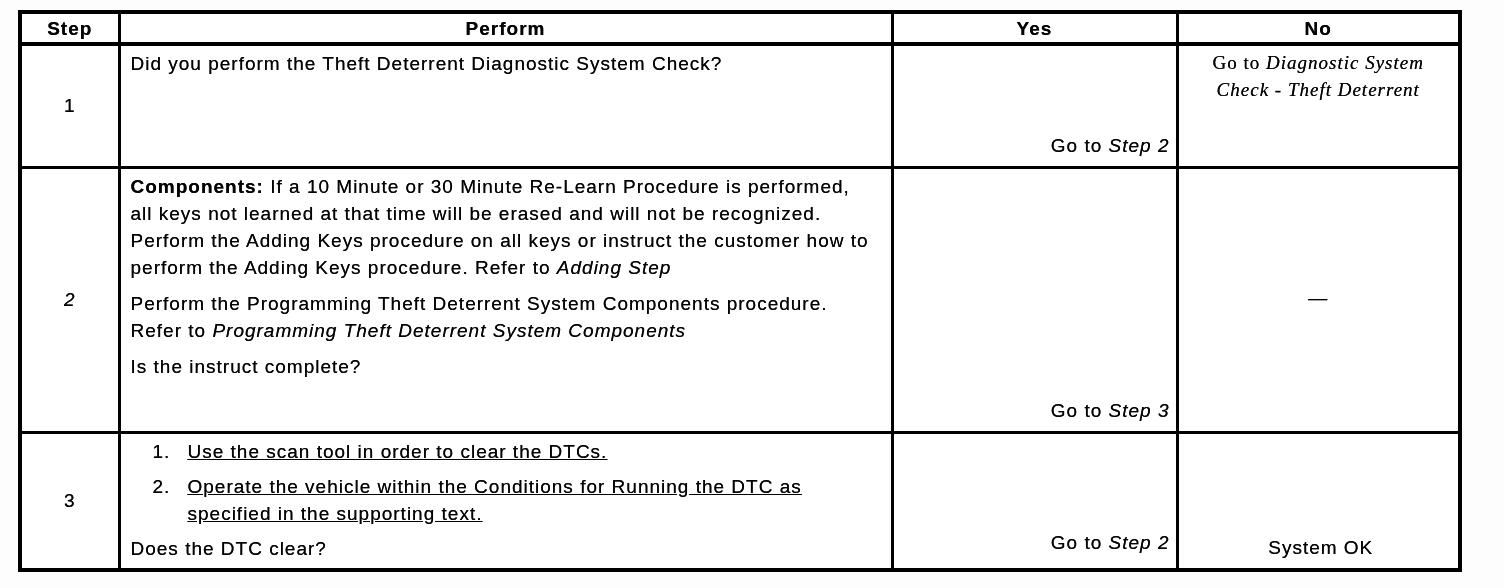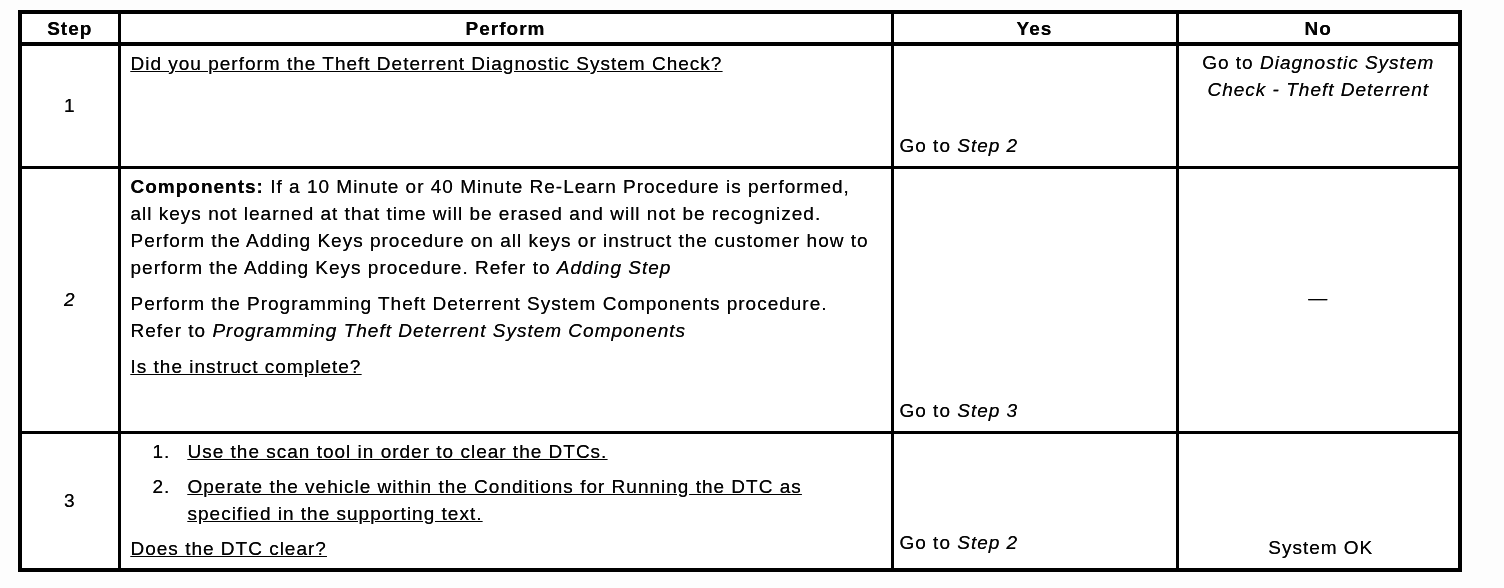--- a/index.html
+++ b/index.html
@@ -58,45 +58,45 @@
     text-align: center;
     vertical-align: middle;
   }
   td.cell-step.italic-num { font-style: italic; }
 
   td.cell-action {
     vertical-align: top;
     padding: 4px 14px 4px 10px;
   }
   td.cell-action p { margin: 0 0 9px 0; }
-  td.cell-action p:last-child { margin-bottom: 0; text-decoration: underline; }
+  td.cell-action p:last-child { margin-bottom: 0; }
 
   .bold-label { font-weight: bold; }
   .ref { font-style: italic; }
 
   .num-list-item {
     display: flex;
     padding-left: 22px;
     margin: 0 0 8px 0;
   }
   .num-list-item .li-num { flex: 0 0 35px; }
   .num-list-item .li-text { flex: 1 1 auto; text-decoration: underline; }
 
   td.cell-yes {
     vertical-align: bottom;
-    text-align: left;
+    text-align: right;
     padding: 4px 6px 7px 6px;
   }
   td.cell-yes p, td.cell-no p { margin: 0; }
 
   td.cell-no {
     text-align: center;
     padding: 3px 6px 7px 6px;
   }
-  td.cell-no.v-top    { vertical-align: top; }
+  td.cell-no.v-top    { vertical-align: top; font-family: Liberation Serif, serif; }
   td.cell-no.v-middle { vertical-align: middle; }
   td.cell-no.v-bottom { vertical-align: bottom; padding-left: 11px; }
 
   td.cell-no .narrow {
     max-width: 252px;
     margin: 0 auto;
   }
 
   td.cell-yes .spacer-row3 { padding-bottom: 5px; }
 </style>
@@ -134,21 +134,21 @@
         <td class="cell-no v-top">
           <p class="narrow"><span>Go to </span><span class="ref">Diagnostic System Check - Theft Deterrent</span></p>
         </td>
       </tr>
 
       <tr class="r-2">
         <td class="cell-step italic-num">
           <span>2</span>
         </td>
         <td class="cell-action">
-          <p><span class="bold-label">Components:</span><span> If a 10 Minute or 40 Minute Re-Learn Procedure is performed, all keys not learned at that time will be erased and will not be recognized. Perform the Adding Keys procedure on all keys or instruct the customer how to perform the Adding Keys procedure. Refer to </span><span class="ref">Adding Step</span></p>
+          <p><span class="bold-label">Components:</span><span> If a 10 Minute or 30 Minute Re-Learn Procedure is performed, all keys not learned at that time will be erased and will not be recognized. Perform the Adding Keys procedure on all keys or instruct the customer how to perform the Adding Keys procedure. Refer to </span><span class="ref">Adding Step</span></p>
           <p><span>Perform the Programming Theft Deterrent System Components procedure. Refer to </span><span class="ref">Programming Theft Deterrent System Components</span></p>
           <p>Is the instruct complete?</p>
         </td>
         <td class="cell-yes">
           <p><span>Go to </span><span class="ref">Step 3</span></p>
         </td>
         <td class="cell-no v-middle">
           <p>—</p>
         </td>
       </tr>

